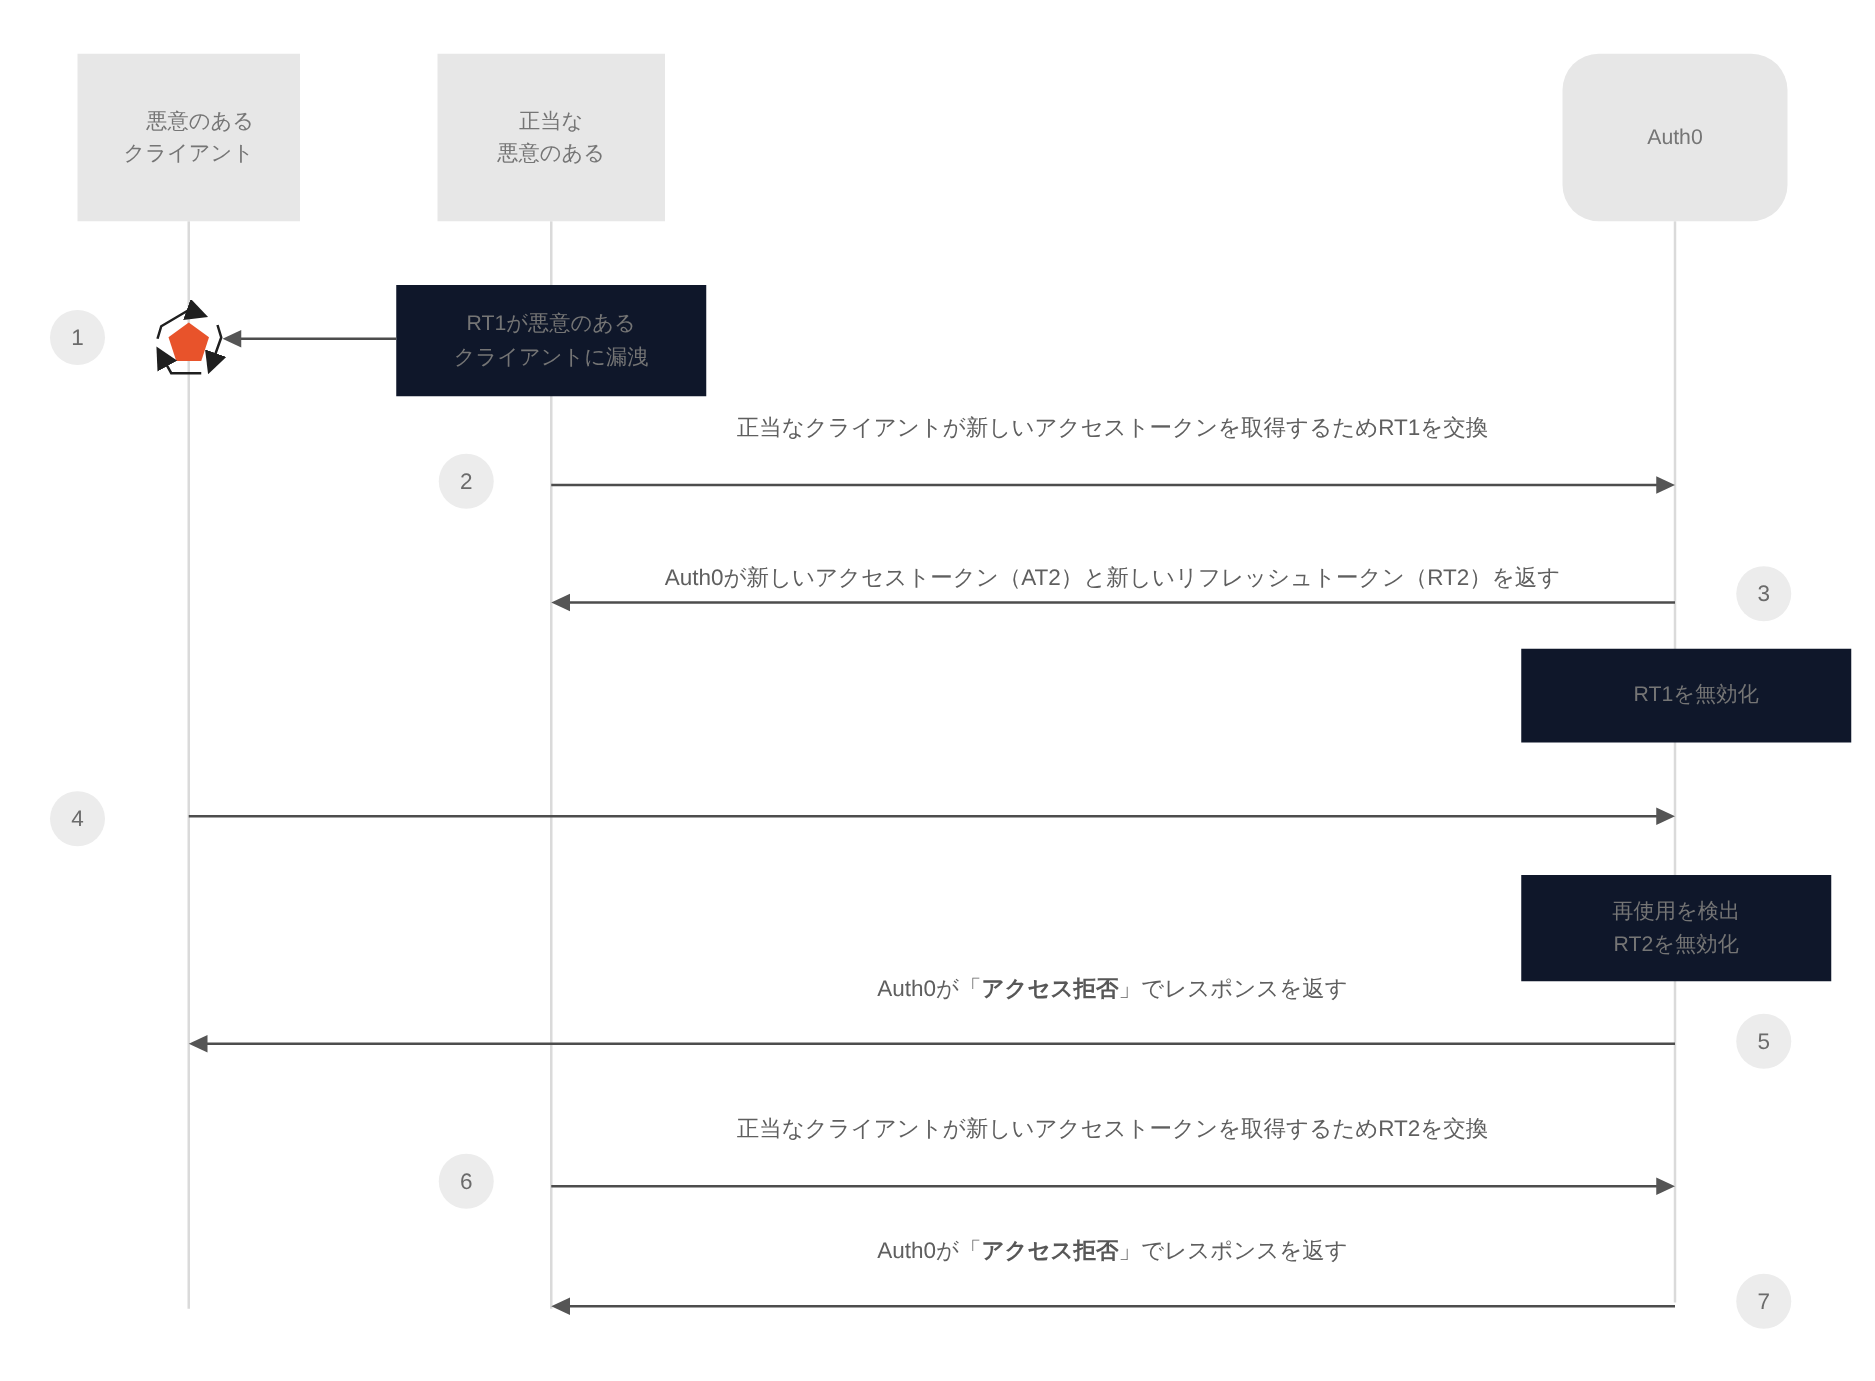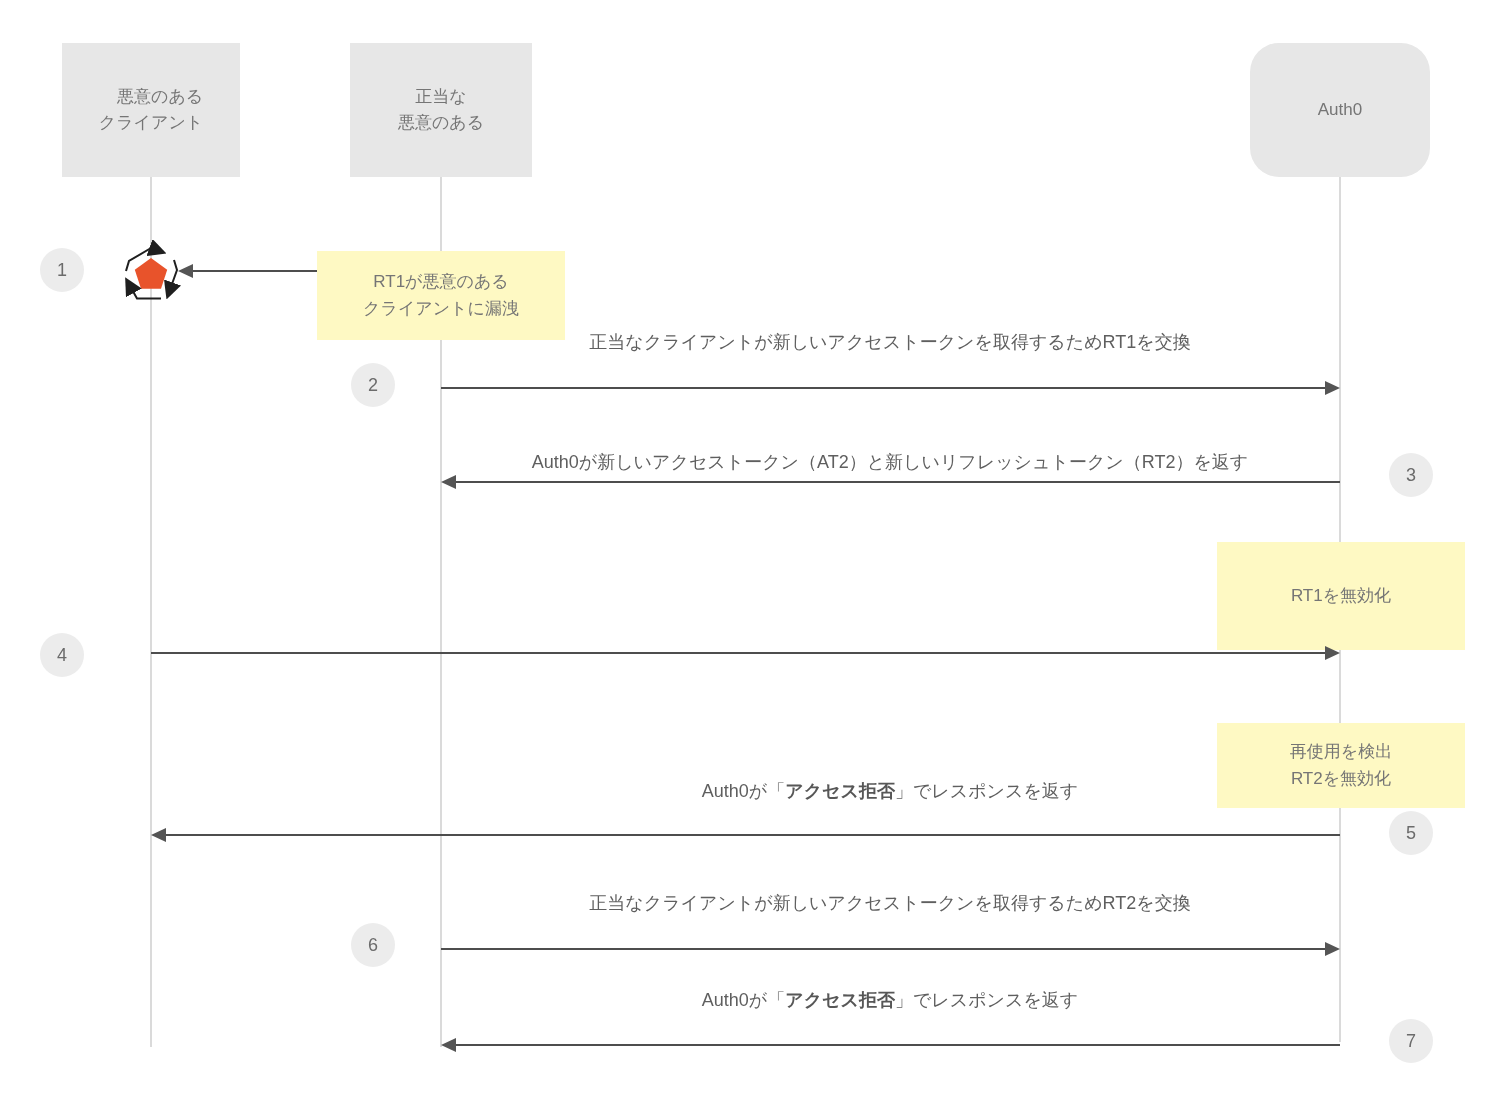--- a/index.html
+++ b/index.html
@@ -19,27 +19,26 @@
     font-size:17px;line-height:1.55;
     white-space:pre-line;
   }
   .lifeline{
     position:absolute;
     width:2px;
     background:#dadada;
   }
   .note-box{
     position:absolute;
-    background:#fef9c3;
+    background:#0f172a;
     color:#757575;
     display:flex;align-items:center;justify-content:center;
     text-align:center;
     font-size:17px;line-height:1.55;
     white-space:pre-line;
-    margin-top:23px;
   }
   .msg-label{
     position:absolute;
     transform:translateX(-50%);
     color:#5f5f5f;
     font-size:18px;
     white-space:nowrap;
   }
   .msg-label b{font-weight:bold;color:#575757;}
   .arrow-line{
@@ -105,21 +104,21 @@
   </svg>
 
   <div class="msg-label" style="left:890px;top:330px;">正当なクライアントが新しいアクセストークンを取得するためRT1を交換</div>
   <div class="arrow-line" style="left:441px;top:387px;width:885px;"></div>
   <div class="arrow-head-right" style="left:1325px;top:381px;"></div>
 
   <div class="msg-label" style="left:890px;top:430px;margin-top:20px;">Auth0が新しいアクセストークン（AT2）と新しいリフレッシュトークン（RT2）を返す</div>
   <div class="arrow-line" style="left:454px;top:481px;width:886px;"></div>
   <div class="arrow-head-left" style="left:441px;top:475px;"></div>
 
-  <div class="note-box" style="left:1217px;top:519px;width:248px;height:108px;">RT1を無効化</div>
+  <div class="note-box" style="left:1217px;top:519px;width:248px;height:75px;padding-left:16px;">RT1を無効化</div>
 
   <div class="arrow-line" style="left:151px;top:652px;width:1175px;"></div>
   <div class="arrow-head-right" style="left:1325px;top:646px;"></div>
 
   <div class="note-box" style="left:1217px;top:700px;width:248px;height:85px;">再使用を検出
 RT2を無効化</div>
 
   <div class="msg-label" style="left:890px;top:779px;">
     <span>Auth0が「</span><b>アクセス拒否</b><span>」でレスポンスを返す</span>
   </div>

